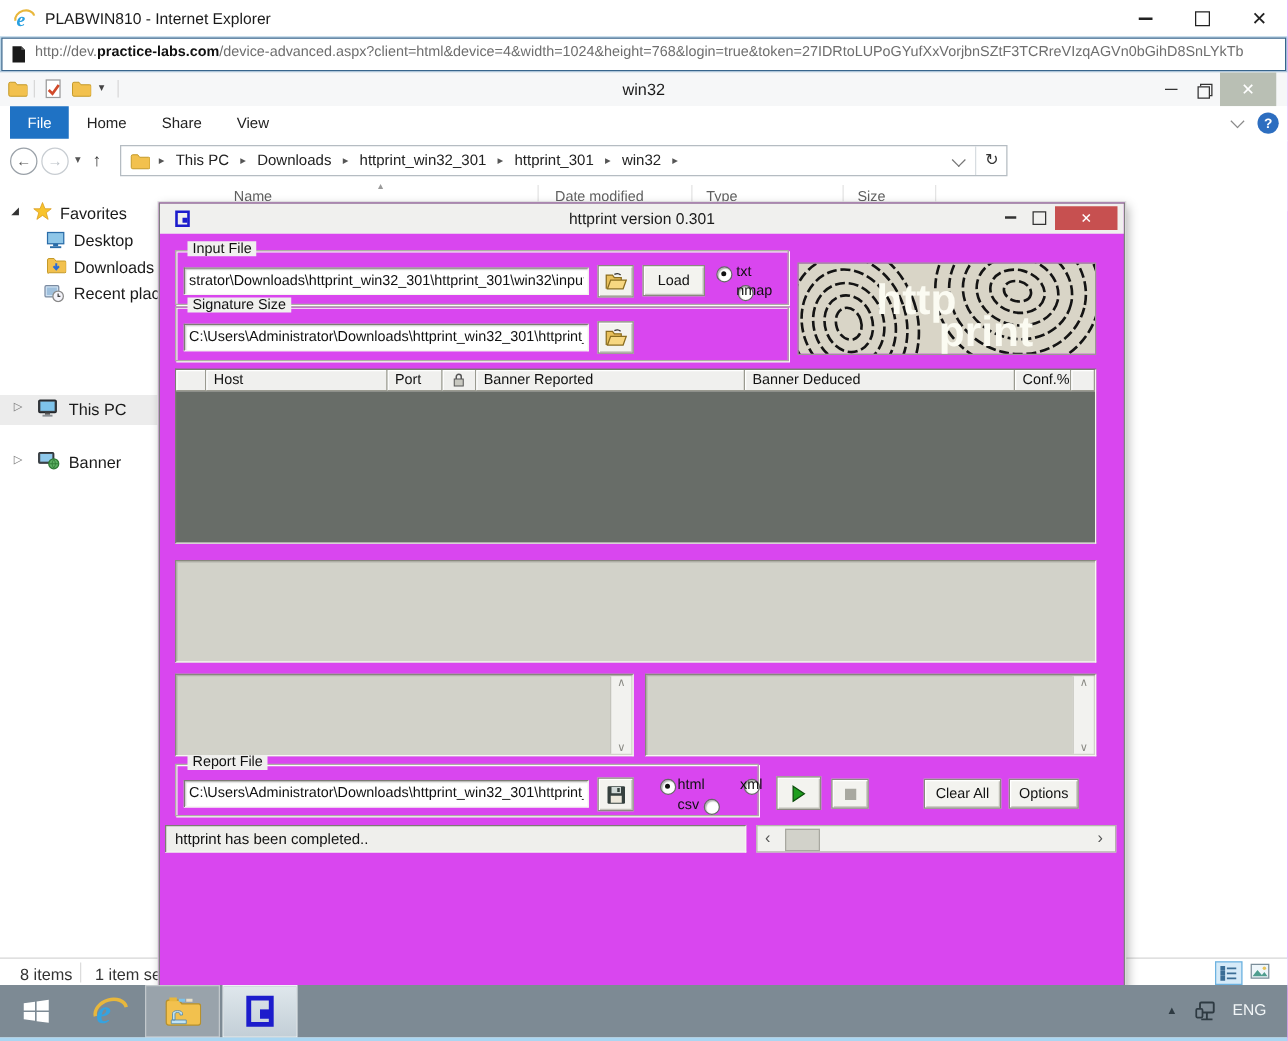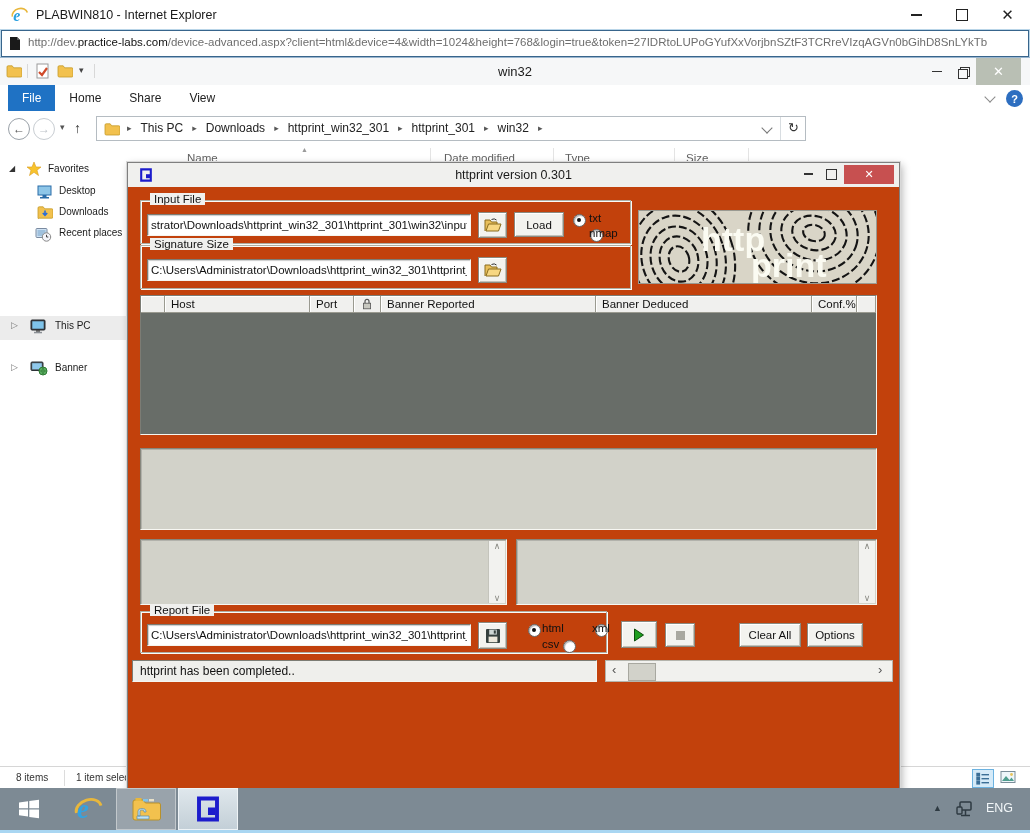--- a/index.html
+++ b/index.html
@@ -1,19 +1,19 @@
 <!DOCTYPE html>
 <html><head>
 <meta charset="utf-8">
 <style>
   html,body{margin:0;padding:0}
   body{width:1030px;height:833px;position:relative;overflow:hidden;background:#fff;
        font-family:"Liberation Sans",sans-serif;-webkit-font-smoothing:antialiased}
   .ab{position:absolute}
-  .tx{font-size:10px;color:#1a1a1a;white-space:nowrap}
+  .tx{font-size:13px;color:#1a1a1a;white-space:nowrap}
   
   .btn3d{background:#f3f3ef;border:1px solid #8a8a80;box-shadow:inset 1px 1px 0 #ffffff,inset -1px -1px 0 #c2c2ba;
          display:flex;align-items:center;justify-content:center;cursor:default;box-sizing:border-box}
   .sunken{background:#fff;border:1px solid #7c7c74;border-right-color:#f5f5f0;border-bottom-color:#f5f5f0;
           box-shadow:inset 1px 1px 1px rgba(0,0,0,.2);box-sizing:border-box}
   .sunkpanel{background:#d2d2c9;border:1px solid #87877d;border-right-color:#f7f7f2;border-bottom-color:#f7f7f2;
           box-shadow:inset 1px 1px 0 rgba(0,0,0,.15);box-sizing:border-box}
   .groupbox{border:1px solid #aeaea4;box-shadow:inset 1px 1px 0 #fbfbf7,1px 1px 0 #fbfbf7;box-sizing:border-box}
   .gblabel{position:absolute;top:-8px;left:9px;background:#f0f0ee;padding:0 4px;font-size:11.5px;color:#111;white-space:nowrap}
   .fld{font:11.5px "Liberation Sans",sans-serif;color:#111;padding:0 3px;outline:none}
@@ -56,21 +56,21 @@
     </div>
   <div class="ab winglyph" style="left:985px;top:0;width:45px;height:30px;font-size:15px;color:#222">✕</div>
 </div>
 
 <div class="ab" style="left:1px;top:30px;width:1026px;height:25px;border:1px solid #38658c;box-shadow:0 0 0 1px #b9d5e8;background:#fff">
   <svg class="ab" style="left:7px;top:5px" width="12" height="15" viewBox="0 0 12 15">
     <path d="M1 1 h7 l3 3 v10 H1 Z" fill="#1a1a1a"></path>
       <path d="M8 1 l3 3 h-3 Z" fill="#555"></path>
   </svg>
   <div class="ab" style="left:26px;top:5px;font-size:11.5px;white-space:nowrap;color:#6e6e6e">
-    <span>http://dev.</span><span style="color:#111;font-weight:normal">practice-labs.com</span><span>/device-advanced.aspx?client=html&amp;device=4&amp;width=1024&amp;height=768&amp;login=true&amp;token=27IDRtoLUPoGYufXxVorjbnSZtF3TCRreVIzqAGVn0bGihD8SnLYkTb</span>
+    <span>http://dev.</span><span style="color:#111;font-weight:bold">practice-labs.com</span><span>/device-advanced.aspx?client=html&amp;device=4&amp;width=1024&amp;height=768&amp;login=true&amp;token=27IDRtoLUPoGYufXxVorjbnSZtF3TCRreVIzqAGVn0bGihD8SnLYkTb</span>
   </div>
 </div>
 
 <div class="ab" style="left:0;top:57px;width:1030px;height:731px;background:#fff;border-top:1px solid #9ab6cf;box-sizing:border-box">
 
   <div class="ab" style="left:0;top:0;width:1030px;height:27px;background:#f6f7f8">
     <svg class="ab" style="left:6px;top:6px" width="16" height="14" viewBox="0 0 16 14">
         <path d="M1 3 q0-1.2 1.2-1.2 h4 l1.5 2 h7.1 q1.2 0 1.2 1.2 v6.8 q0 1.2-1.2 1.2 H2.2 Q1 13 1 11.8 Z" fill="#f2c14e" stroke="#c49a2a" stroke-width=".8"></path>
       </svg>
     <div class="ab" style="left:27px;top:6px;width:1px;height:14px;background:#d8d8d8"></div>
@@ -219,21 +219,21 @@
     <div class="ab" style="left:998px;top:2px;width:22px;height:19px">
       <svg width="20" height="17" viewBox="0 0 20 17">
           <rect x="3" y="2.5" width="14" height="11" fill="#eef6fa" stroke="#7a8d99"></rect>
           <path d="M4 12 l4-5 3.5 4 2-2.5 2.5 3.5 Z" fill="#4f9e8f"></path>
           <circle cx="13.5" cy="5.5" r="1.4" fill="#e8c35a"></circle>
         </svg>
     </div>
   </div>
 </div>
 
-<div class="ab" style="left:127px;top:162px;width:773px;height:636px;background:#c2410c;border:1px solid #7f7f7f;box-shadow:0 0 0 1px #d8d8d8,2px 3px 8px rgba(0,0,0,.3);box-sizing:border-box">
+<div class="ab" style="left:127px;top:162px;width:773px;height:636px;background:#d946ef;border:1px solid #7f7f7f;box-shadow:0 0 0 1px #d8d8d8,2px 3px 8px rgba(0,0,0,.3);box-sizing:border-box">
 
   <div class="ab" style="left:0;top:0;width:771px;height:24px;background:#f0f0ee">
     <svg class="ab" style="left:10px;top:4px" width="16" height="16" viewBox="0 0 20 20">
         <path d="M4 3 H16 V17 H4 Z" fill="none" stroke="#1c1ccc" stroke-width="2.6"></path>
         <rect x="10" y="9" width="5" height="5" fill="#1c1ccc"></rect>
       </svg>
     <div class="ab" style="left:0;top:5px;width:771px;text-align:center;font-size:12.5px;color:#1a1a1a">httprint version 0.301</div>
     <div class="ab winglyph" style="left:668px;top:0;width:24px;height:22px">
         <div style="width:9px;height:2px;background:#333"></div>
       </div>

